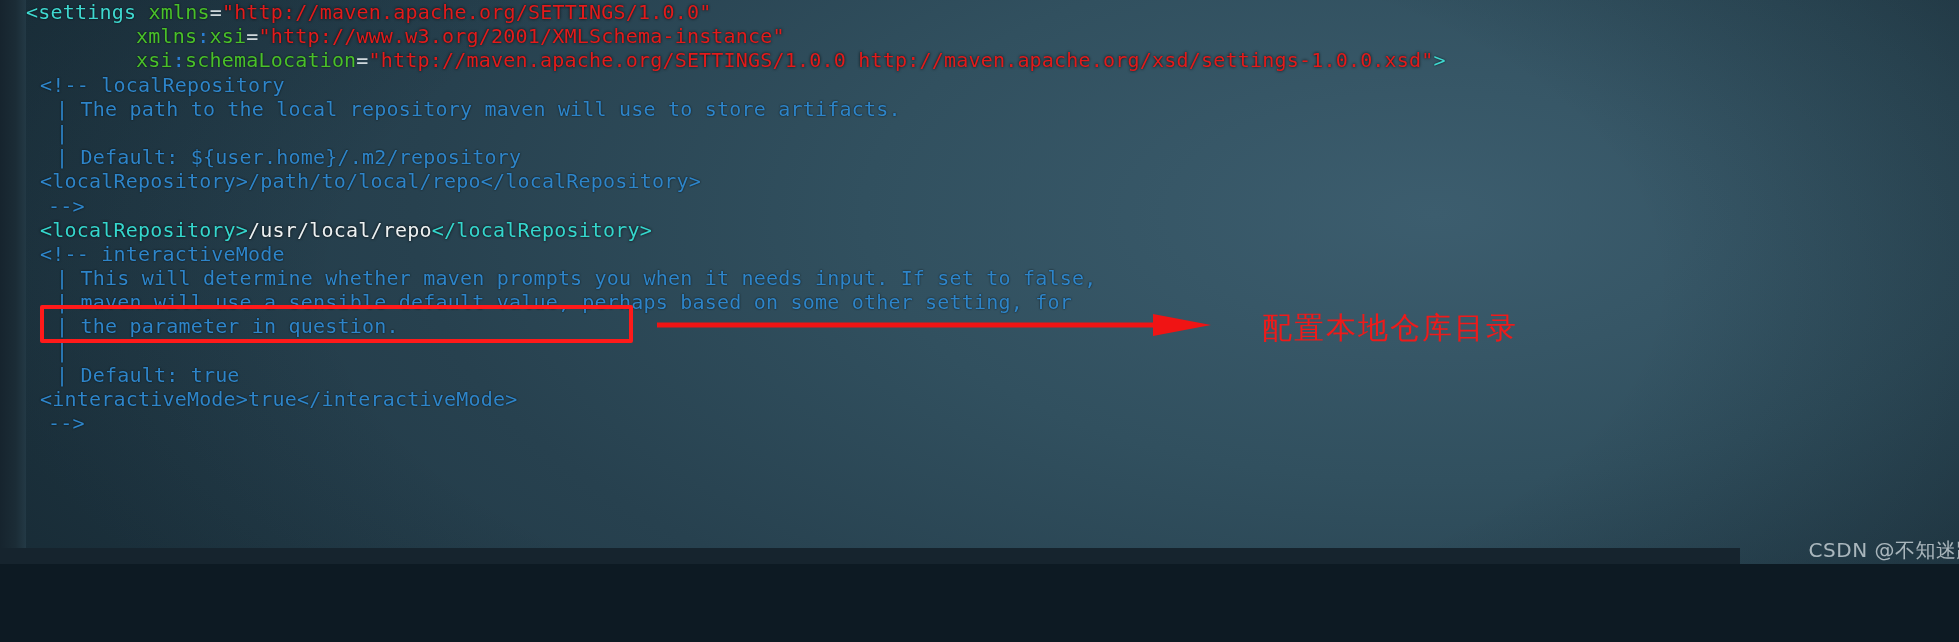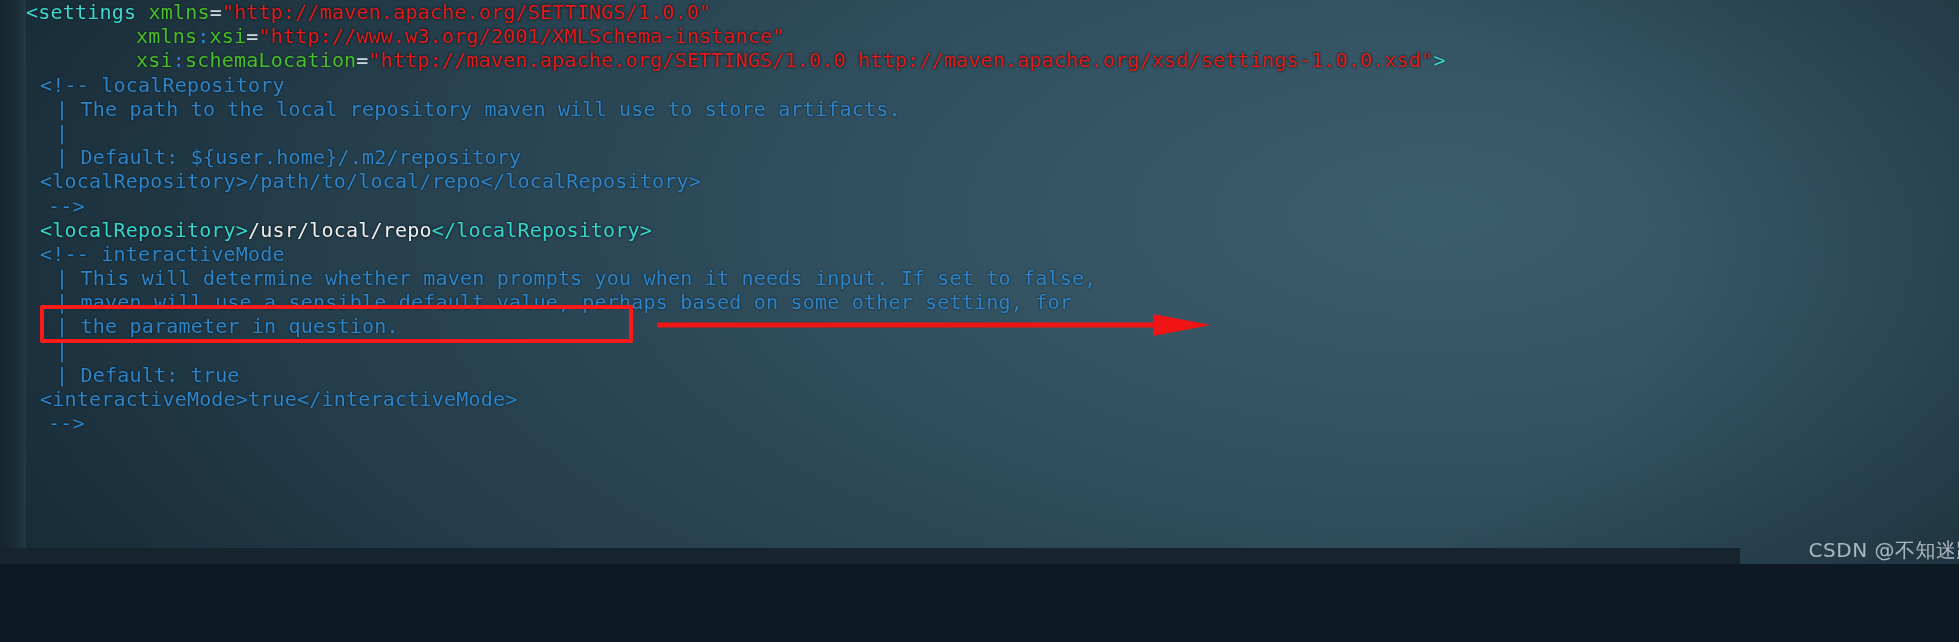--- a/index.html
+++ b/index.html
@@ -146,18 +146,19 @@
 
   <div class="code" id="code-block"><div class="line"><span class="tag">&lt;settings</span><span class="plain"> </span><span class="attr">xmlns</span><span class="eq">=</span><span class="str">"http://maven.apache.org/SETTINGS/1.0.0"</span></div><div class="line" style="padding-left: 110px;"><span class="attr">xmlns</span><span class="colon">:</span><span class="attr">xsi</span><span class="eq">=</span><span class="str">"http://www.w3.org/2001/XMLSchema-instance"</span></div><div class="line" style="padding-left: 110px;"><span class="attr">xsi</span><span class="colon">:</span><span class="attr">schemaLocation</span><span class="eq">=</span><span class="str">"http://maven.apache.org/SETTINGS/1.0.0 http://maven.apache.org/xsd/settings-1.0.0.xsd"</span><span class="tag">&gt;</span></div><div class="line" style="padding-left: 14px;"><span class="comment">&lt;!-- localRepository</span></div><div class="line" style="padding-left: 30px;"><span class="comment">| The path to the local repository maven will use to store artifacts.</span></div><div class="line" style="padding-left: 30px;"><span class="comment">|</span></div><div class="line" style="padding-left: 30px;"><span class="comment">| Default: ${user.home}/.m2/repository</span></div><div class="line" style="padding-left: 14px;"><span class="comment">&lt;localRepository&gt;/path/to/local/repo&lt;/localRepository&gt;</span></div><div class="line" style="padding-left: 22px;"><span class="comment">--&gt;</span></div><div class="line" style="padding-left: 14px;"><span class="tag-hl">&lt;localRepository&gt;</span><span class="val-hl">/usr/local/repo</span><span class="tag-hl">&lt;/localRepository&gt;</span></div><div class="line" style="padding-left: 14px;"><span class="comment">&lt;!-- interactiveMode</span></div><div class="line" style="padding-left: 30px;"><span class="comment">| This will determine whether maven prompts you when it needs input. If set to false,</span></div><div class="line" style="padding-left: 30px;"><span class="comment">| maven will use a sensible default value, perhaps based on some other setting, for</span></div><div class="line" style="padding-left: 30px;"><span class="comment">| the parameter in question.</span></div><div class="line" style="padding-left: 30px;"><span class="comment">|</span></div><div class="line" style="padding-left: 30px;"><span class="comment">| Default: true</span></div><div class="line" style="padding-left: 14px;"><span class="comment">&lt;interactiveMode&gt;true&lt;/interactiveMode&gt;</span></div><div class="line" style="padding-left: 22px;"><span class="comment">--&gt;</span></div></div>
 
   <div class="redbox"></div>
 
   <svg class="arrow" viewBox="0 0 560 26" preserveAspectRatio="none">
     <line x1="2" y1="13" x2="500" y2="13" stroke="#f01414" stroke-width="5"></line>
     <polygon points="498,2 556,13 498,24" fill="#f01414"></polygon>
   </svg>
 
+  <div class="annot">配置本地仓库目录</div>
 
   <div class="bottom-strip"></div>
 
   <div class="watermark">CSDN @不知迷踪</div>
 
 </div>
 
 </body></html>

